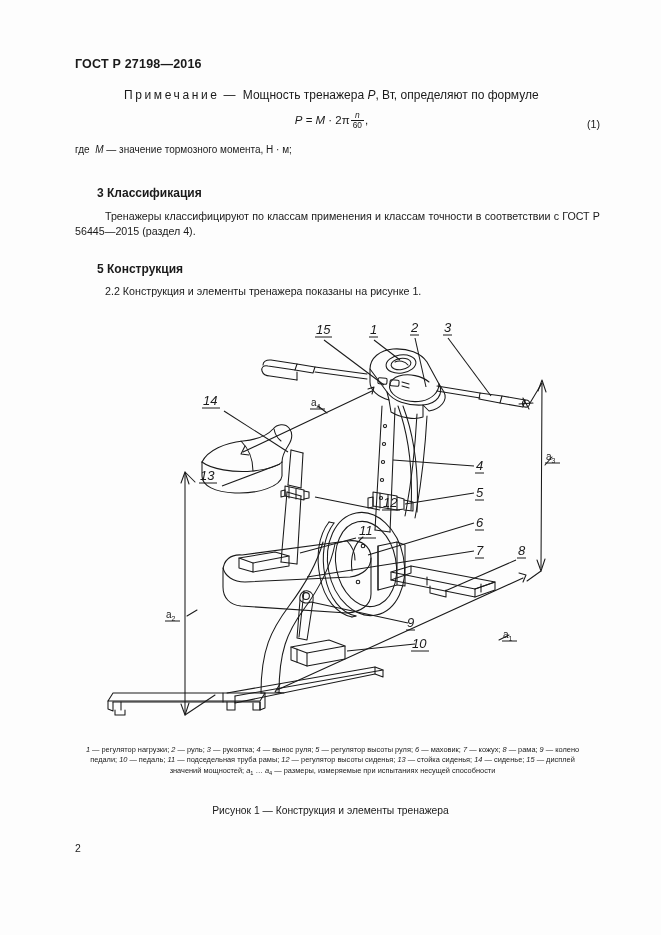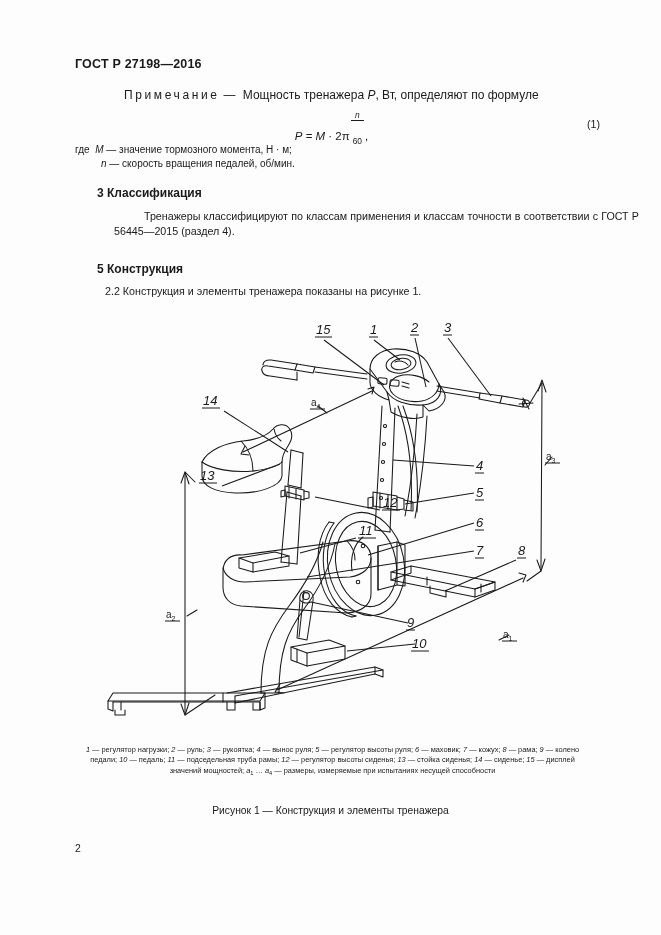--- a/index.html
+++ b/index.html
@@ -75,21 +75,21 @@
     margin: 0 1px;
   }
   .formula .frac .num {
     display: block;
     font-style: italic;
     padding: 0 2px;
   }
   .formula .frac .den {
     display: block;
     border-top: 1px solid #1a1a1a;
-    padding: 16px 2px;
+    padding: 0 2px;
   }
   .eq-no {
     position: absolute;
     right: 0;
     top: 6px;
     font-size: 10.6px;
   }
 
   
   .where {
@@ -114,21 +114,21 @@
   #sec5 { top: 262px; }
 
   .body-par {
     position: absolute;
     left: 75px;
     width: 525px;
     font-size: 10.7px;
     line-height: 15px;
     text-align: justify;
   }
-  #par4 { top: 209px; text-indent: 30px; margin-left: 39px; }
+  #par4 { top: 209px; text-indent: 30px; }
   #par5 { top: 284px; text-indent: 30px; text-align: left; }
 
   
   .figure-wrap {
     position: absolute;
     left: 75px;
     top: 310px;
     width: 511px;
     height: 430px;
   }
@@ -179,21 +179,20 @@
     <div class="formula">
       <span class="ital">P</span>
       <span>=</span>
       <span><span class="ital">M</span> · 2π</span><span class="frac"><span class="num">n</span><span class="den">60</span></span><span>,</span>
     </div>
     <div class="eq-no">(1)</div>
   </div>
 
   <div class="where">
     <div><span>где</span>&nbsp; <span class="ital">M</span> <span>— значение тормозного момента, Н · м;</span></div>
-    <div class="ln2"><span class="ital">n</span> <span>— скорость вращения педалей, об/мин.</span></div>
   </div>
 
   <div class="sec-head" id="sec4">3 Классификация</div>
   <div class="body-par" id="par4">Тренажеры классифицируют по классам применения и классам точности в соответствии с ГОСТ Р 56445—2015 (раздел 4).</div>
 
   <div class="sec-head" id="sec5">5 Конструкция</div>
   <div class="body-par" id="par5">2.2 Конструкция и элементы тренажера показаны на рисунке 1.</div>
 
   <div class="figure-wrap">
     <svg width="511" height="430" viewBox="0 0 511 430" xmlns="http://www.w3.org/2000/svg">

